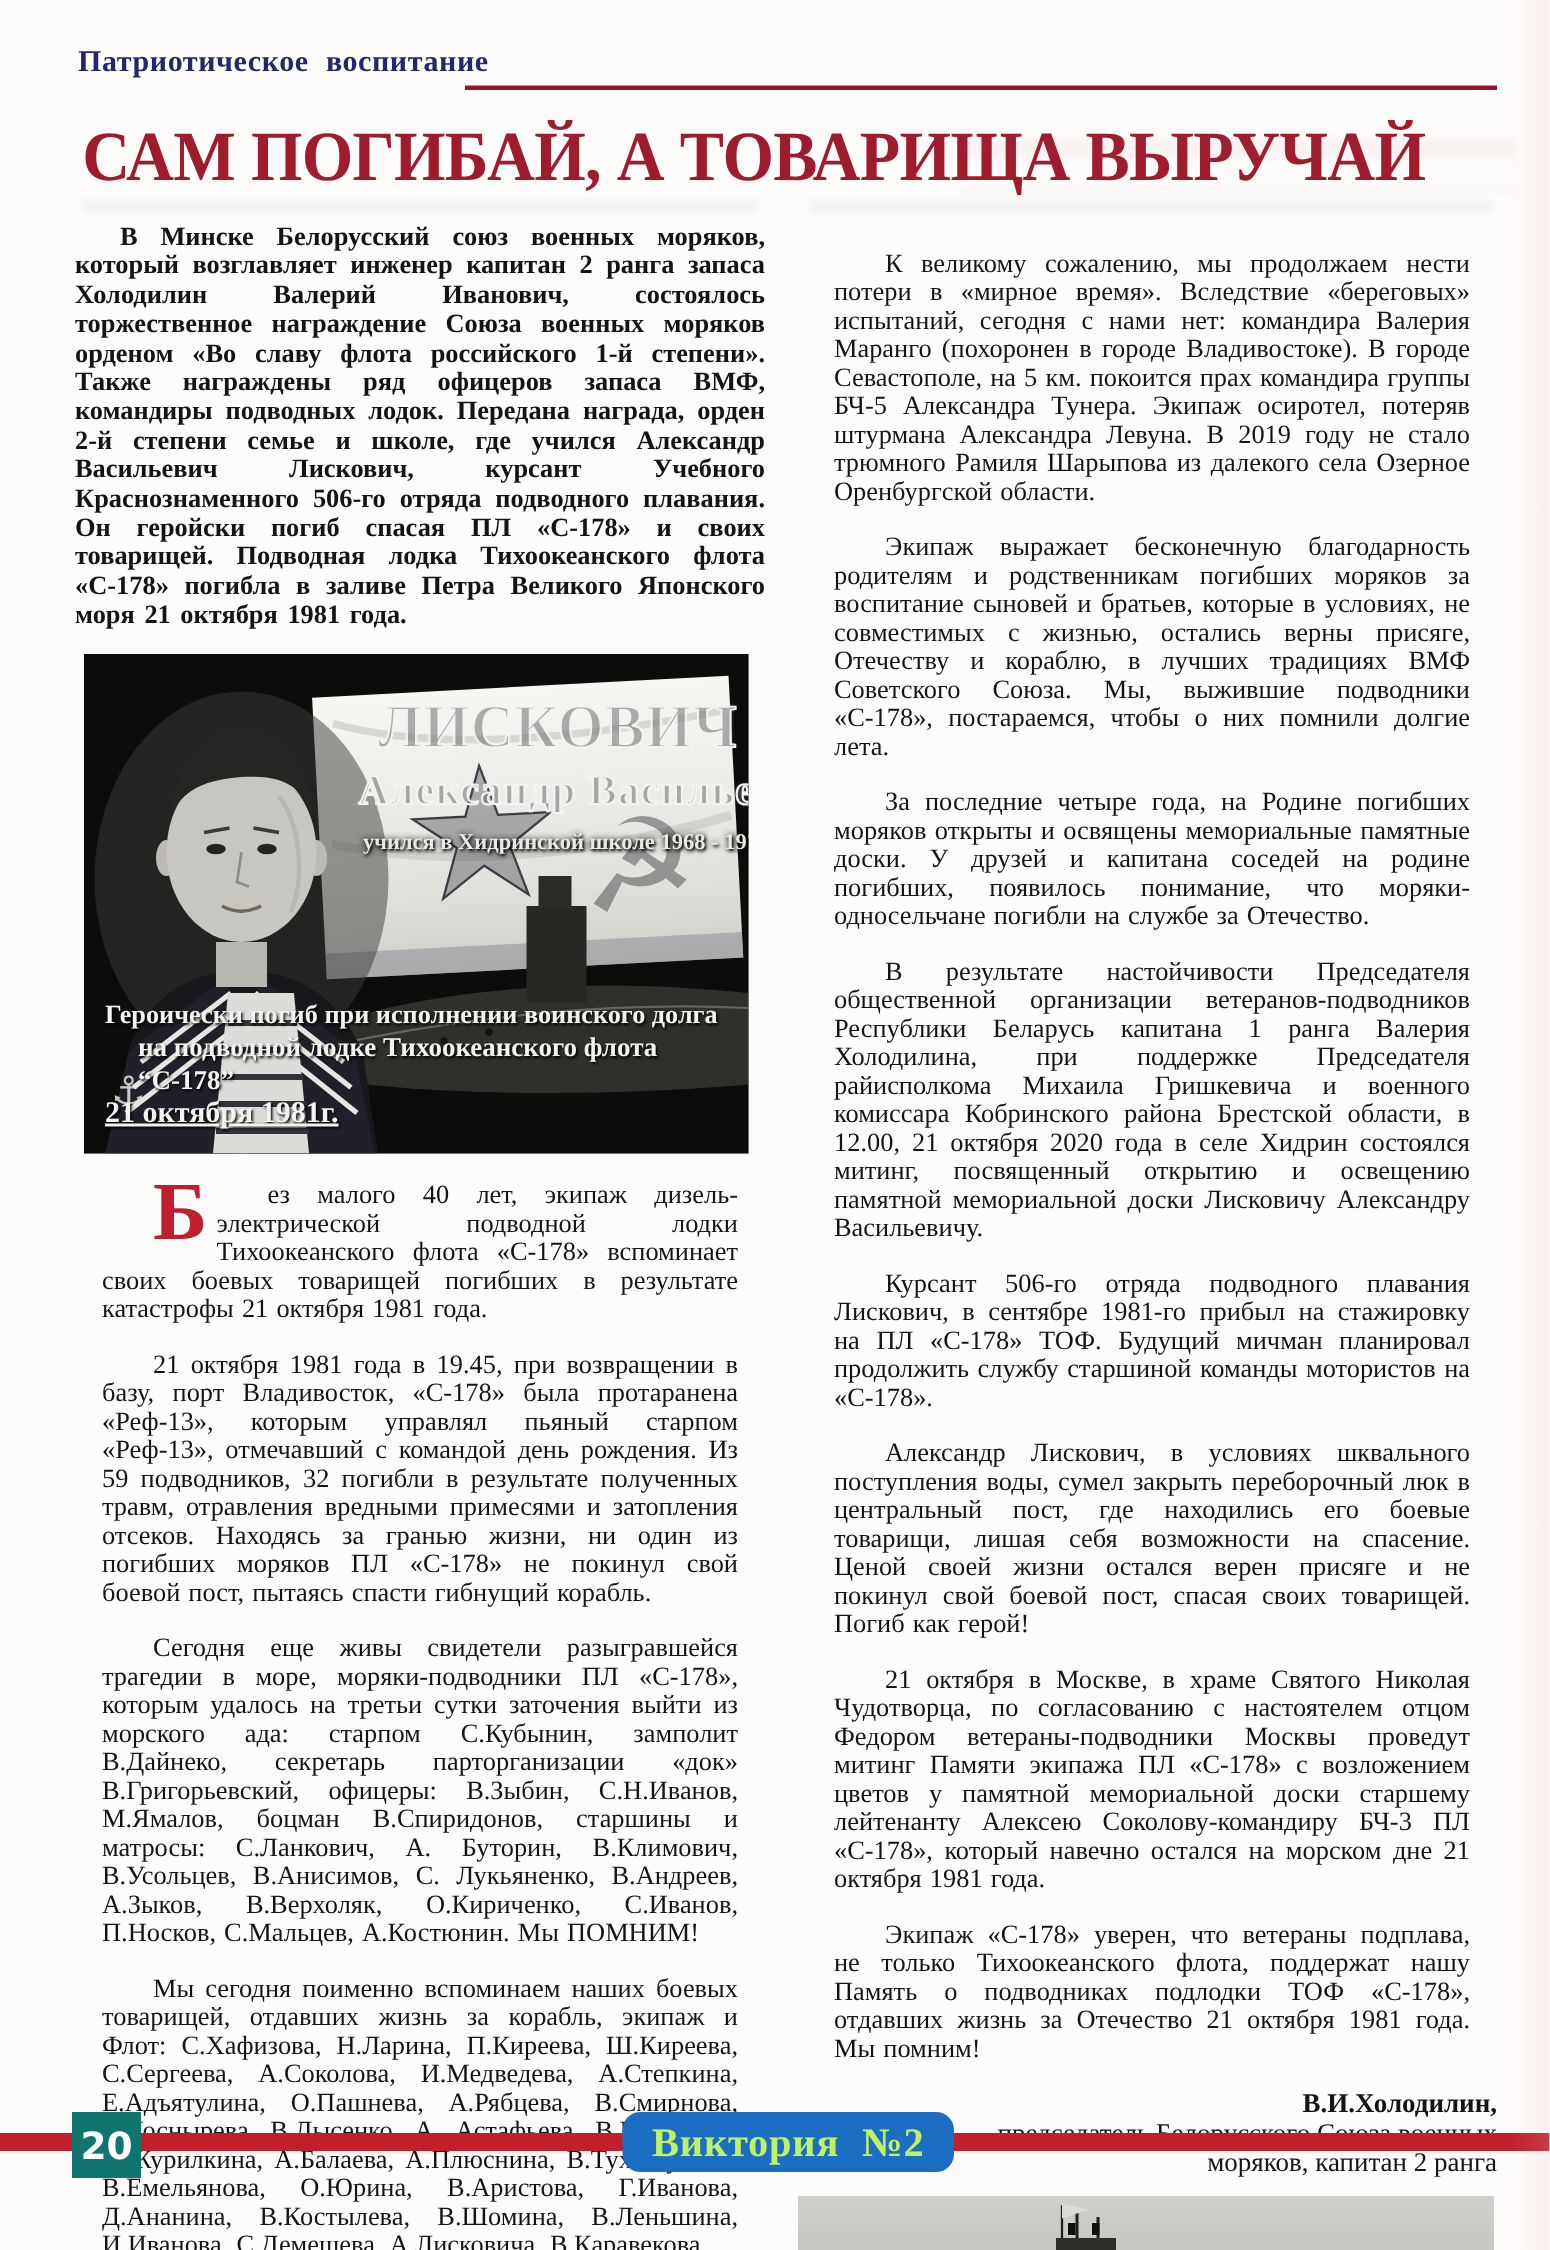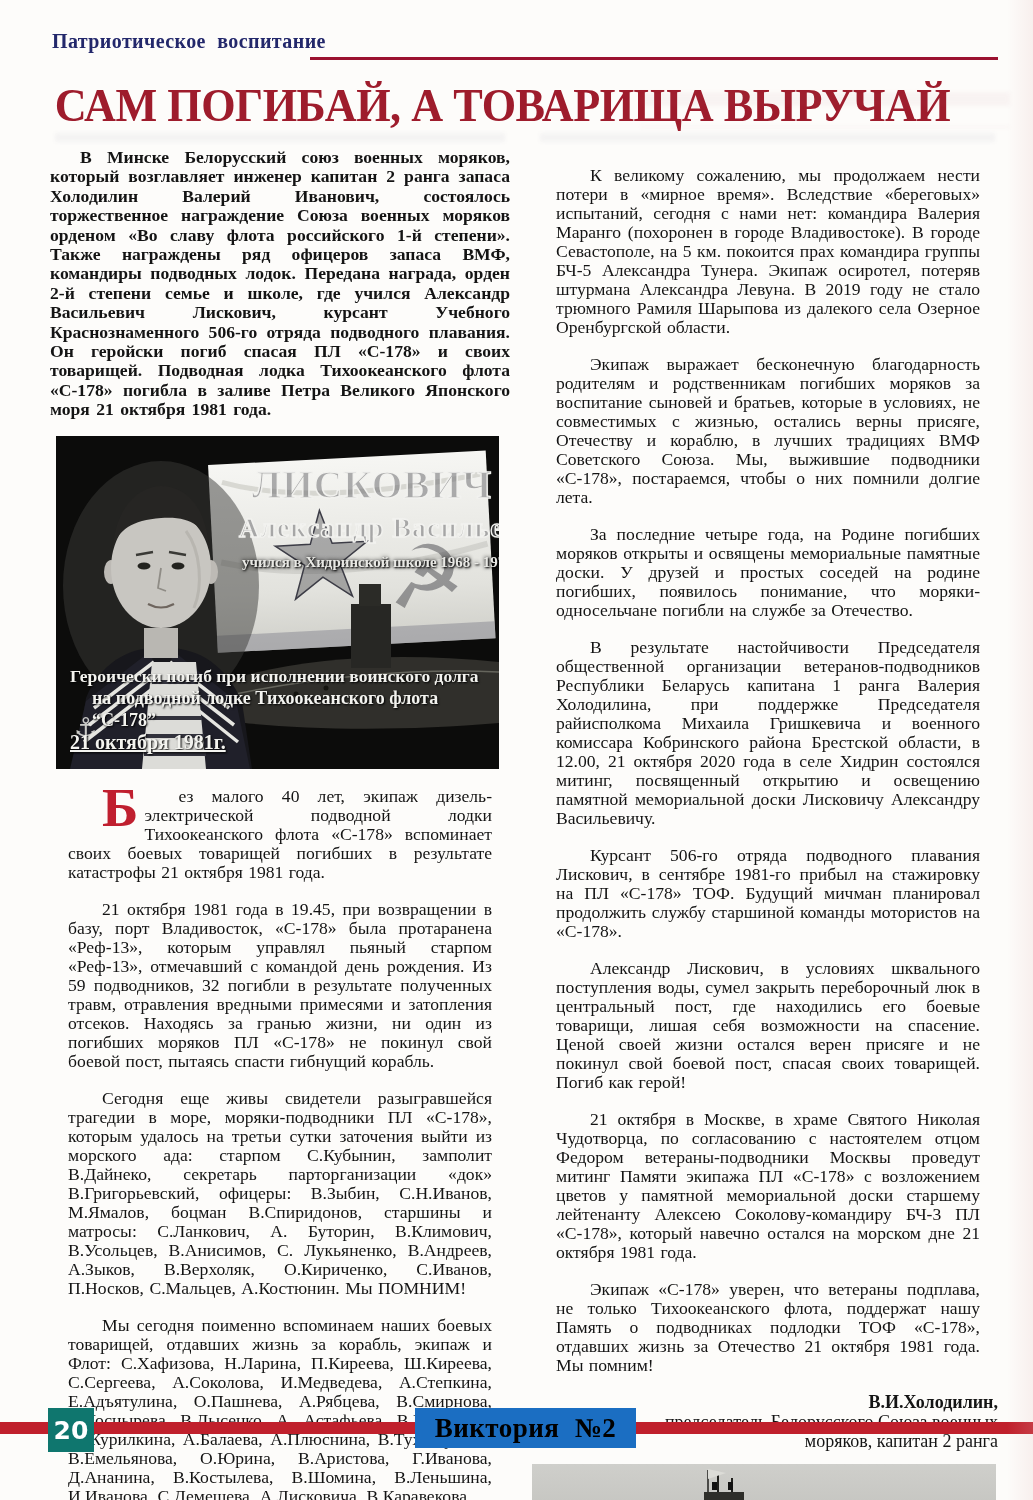--- a/index.html
+++ b/index.html
@@ -57,22 +57,22 @@
   .sig .name{font-weight:bold;}
 
   figure.subphoto{position:relative;width:464px;height:252px;margin:12px 0 0 -6px;overflow:hidden;}
 
   
   .footer-bar{position:absolute;left:0;top:1422px;width:1033px;height:12px;background:#c0202c;}
   .page-num-box{position:absolute;left:48px;top:1408px;width:46px;height:44px;background:#0f766e;
        color:#fff;font-family:"DejaVu Sans",sans-serif;font-weight:bold;font-size:25px;
        display:flex;align-items:center;justify-content:center;}
   .footer-blue{position:absolute;left:415px;top:1408px;width:221px;height:40px;background:#1b6ec2;
-       color:#000000;font-weight:bold;font-size:27px;display:flex;align-items:center;justify-content:center;
-       letter-spacing:.5px;word-spacing:8px;}
+       color:#bef264;font-weight:bold;font-size:27px;display:flex;align-items:center;justify-content:center;
+       letter-spacing:.5px;word-spacing:8px;border-radius:12px;}
 </style>
 </head>
 <body>
 
 <div class="page">
 
   <span class="section-label">Патриотическое воспитание</span>
   <div class="header-line"></div>
 
   <h1 class="title">САМ ПОГИБАЙ, А ТОВАРИЩА ВЫРУЧАЙ</h1>
@@ -143,21 +143,21 @@
 
     <p class="body droppara"><span class="dropcap">Б</span><span>ез малого 40 лет, экипаж дизель-электрической подводной лодки Тихоокеанского флота «С-178» вспоминает своих боевых товарищей погибших в результате катастрофы 21 октября 1981 года.</span></p>
     <p class="body">21 октября 1981 года в 19.45, при возвращении в базу, порт Владивосток, «С-178» была протаранена «Реф-13», которым управлял пьяный старпом «Реф-13», отмечавший с командой день рождения. Из 59 подводников, 32 погибли в результате полученных травм, отравления вредными примесями и затопления отсеков. Находясь за гранью жизни, ни один из погибших моряков ПЛ «С-178» не покинул свой боевой пост, пытаясь спасти гибнущий корабль.</p>
     <p class="body">Сегодня еще живы свидетели разыгравшейся трагедии в море, моряки-подводники ПЛ «С-178», которым удалось на третьи сутки заточения выйти из морского ада: старпом С.Кубынин, замполит В.Дайнеко, секретарь парторганизации «док» В.Григорьевский, офицеры: В.Зыбин, С.Н.Иванов, М.Ямалов, боцман В.Спиридонов, старшины и матросы: С.Ланкович, А. Буторин, В.Климович, В.Усольцев, В.Анисимов, С. Лукьяненко, В.Андреев, А.Зыков, В.Верхоляк, О.Кириченко, С.Иванов, П.Носков, С.Мальцев, А.Костюнин. Мы ПОМНИМ!</p>
     <p class="body">Мы сегодня поименно вспоминаем наших боевых товарищей, отдавших жизнь за корабль, экипаж и Флот: С.Хафизова, Н.Ларина, П.Киреева, Ш.Киреева, С.Сергеева, А.Соколова, И.Медведева, А.Степкина, Е.Адъятулина, О.Пашнева, А.Рябцева, В.Смирнова, В.Коснырева, В.Лысенко, А. Астафьева, В.Ендюкова, А.Журилкина, А.Балаева, А.Плюснина, В.Тухватулина, В.Емельянова, О.Юрина, В.Аристова, Г.Иванова, Д.Ананина, В.Костылева, В.Шомина, В.Леньшина, И.Иванова, С.Демешева, А.Лисковича, В.Каравекова.</p>
   </div>
 
   <div class="col right">
     <p class="body">К великому сожалению, мы продолжаем нести потери в «мирное время». Вследствие «береговых» испытаний, сегодня с нами нет: командира Валерия Маранго (похоронен в городе Владивостоке). В городе Севастополе, на 5 км. покоится прах командира группы БЧ-5 Александра Тунера. Экипаж осиротел, потеряв штурмана Александра Левуна. В 2019 году не стало трюмного Рамиля Шарыпова из далекого села Озерное Оренбургской области.</p>
     <p class="body">Экипаж выражает бесконечную благодарность родителям и родственникам погибших моряков за воспитание сыновей и братьев, которые в условиях, не совместимых с жизнью, остались верны присяге, Отечеству и кораблю, в лучших традициях ВМФ Советского Союза. Мы, выжившие подводники «С-178», постараемся, чтобы о них помнили долгие лета.</p>
-    <p class="body">За последние четыре года, на Родине погибших моряков открыты и освящены мемориальные памятные доски. У друзей и простых соседей на родине погибших, появилось понимание, что моряки-односельчане погибли на службе за Отечество.</p>
+    <p class="body">За последние четыре года, на Родине погибших моряков открыты и освящены мемориальные памятные доски. У друзей и капитана соседей на родине погибших, появилось понимание, что моряки-односельчане погибли на службе за Отечество.</p>
     <p class="body">В результате настойчивости Председателя общественной организации ветеранов-подводников Республики Беларусь капитана 1 ранга Валерия Холодилина, при поддержке Председателя райисполкома Михаила Гришкевича и военного комиссара Кобринского района Брестской области, в 12.00, 21 октября 2020 года в селе Хидрин состоялся митинг, посвященный открытию и освещению памятной мемориальной доски Лисковичу Александру Васильевичу.</p>
     <p class="body">Курсант 506-го отряда подводного плавания Лискович, в сентябре 1981-го прибыл на стажировку на ПЛ «С-178» ТОФ. Будущий мичман планировал продолжить службу старшиной команды мотористов на «С-178».</p>
     <p class="body">Александр Лискович, в условиях шквального поступления воды, сумел закрыть переборочный люк в центральный пост, где находились его боевые товарищи, лишая себя возможности на спасение. Ценой своей жизни остался верен присяге и не покинул свой боевой пост, спасая своих товарищей. Погиб как герой!</p>
     <p class="body">21 октября в Москве, в храме Святого Николая Чудотворца, по согласованию с настоятелем отцом Федором ветераны-подводники Москвы проведут митинг Памяти экипажа ПЛ «С-178» с возложением цветов у памятной мемориальной доски старшему лейтенанту Алексею Соколову-командиру БЧ-3 ПЛ «С-178», который навечно остался на морском дне 21 октября 1981 года.</p>
     <p class="body">Экипаж «С-178» уверен, что ветераны подплава, не только Тихоокеанского флота, поддержат нашу Память о подводниках подлодки ТОФ «С-178», отдавших жизнь за Отечество 21 октября 1981 года. Мы помним!</p>
 
     <div class="sig">
       <div class="name">В.И.Холодилин,</div>
       <div>председатель Белорусского Союза военных</div>
       <div>моряков, капитан 2 ранга</div>

